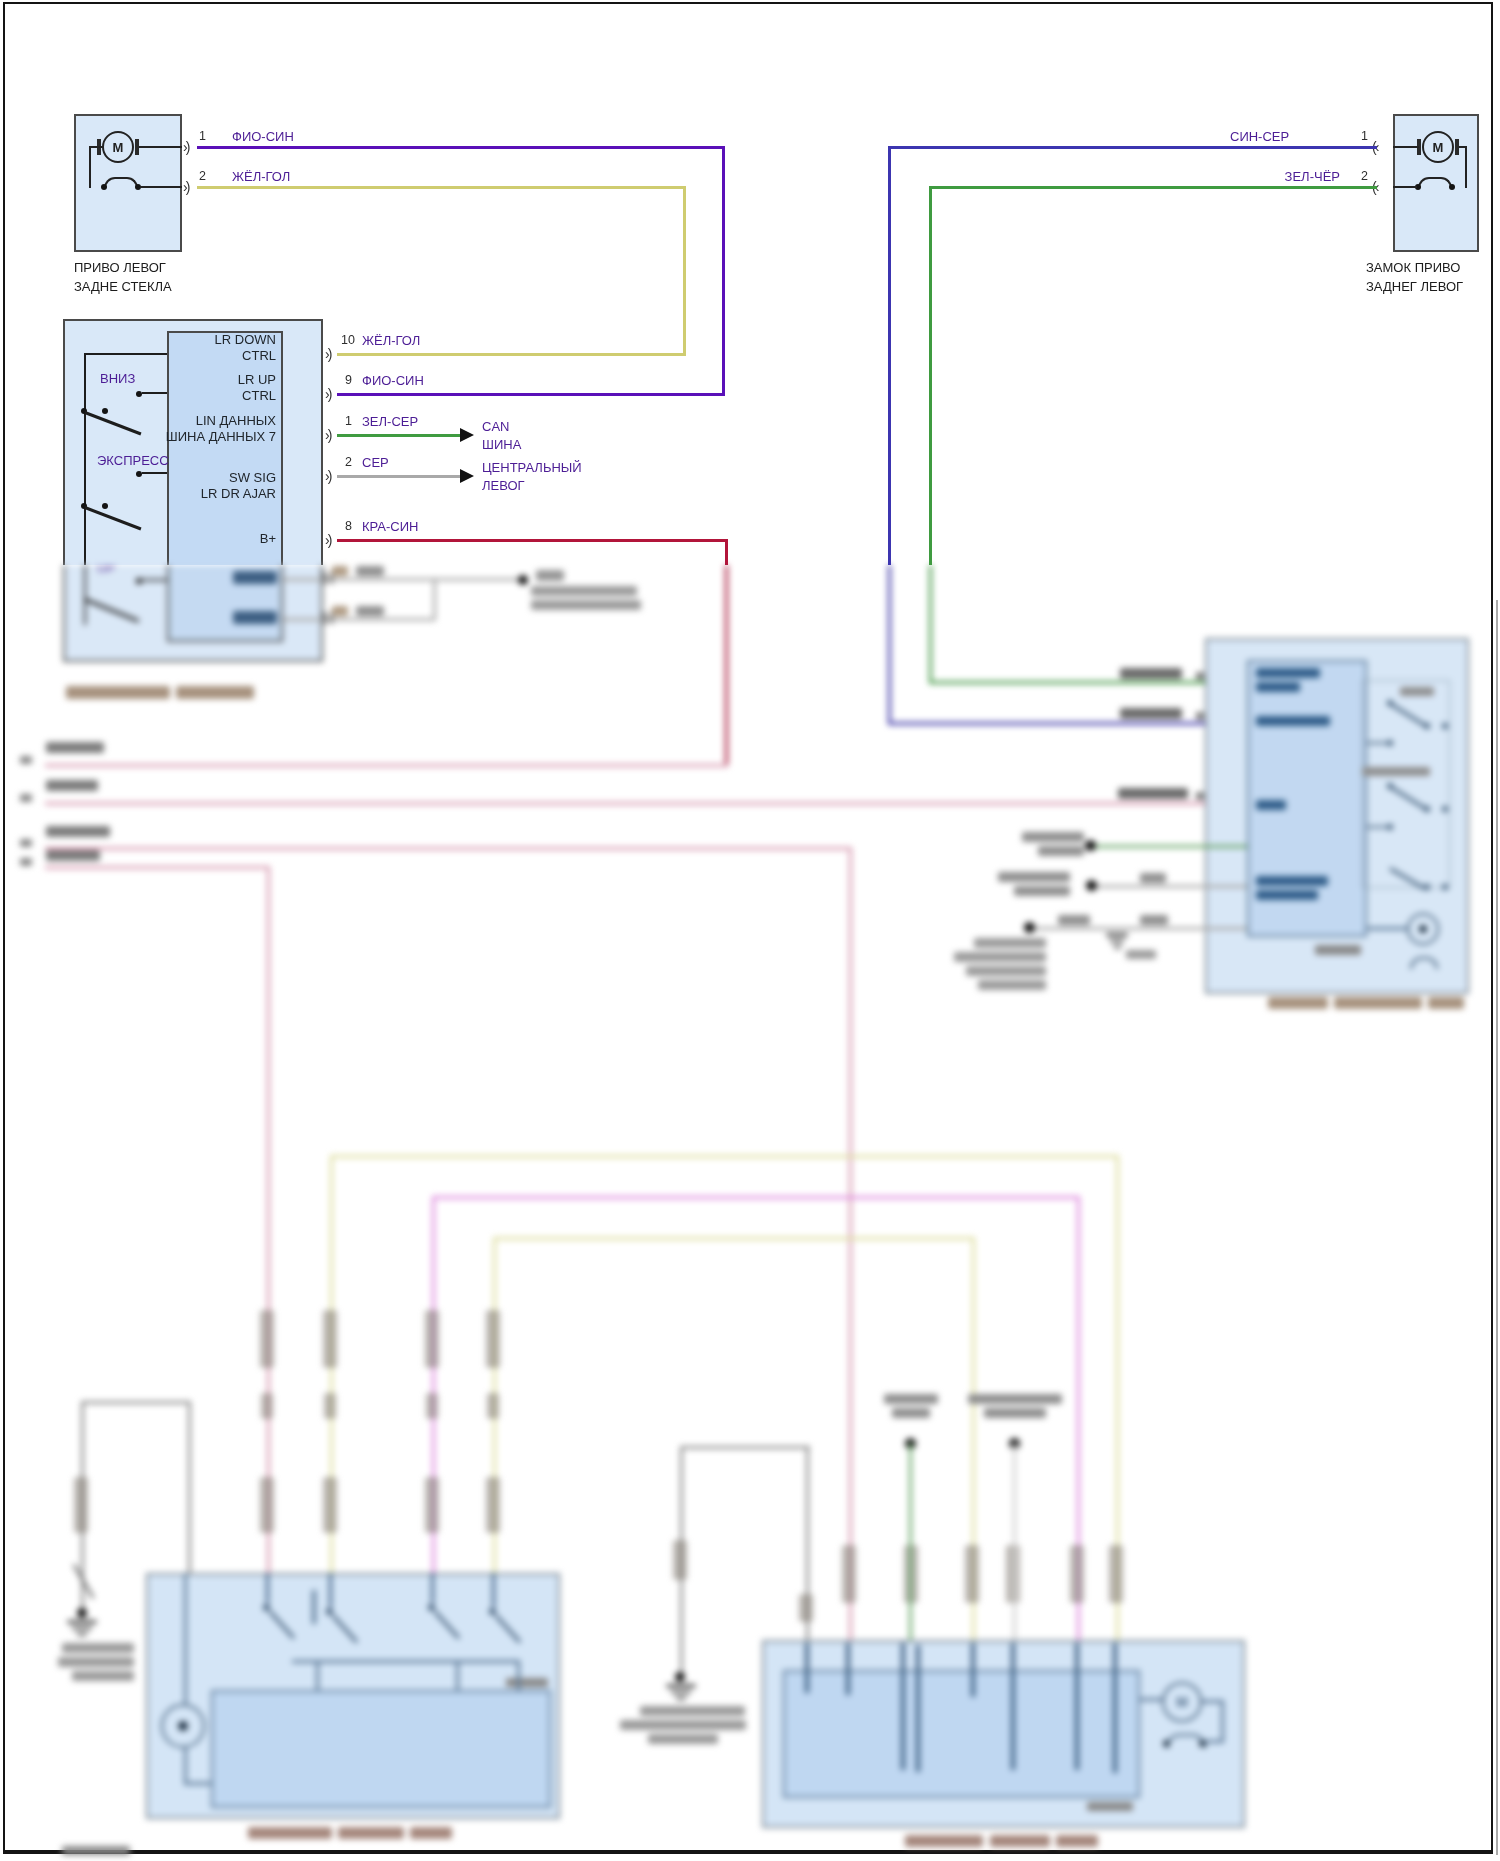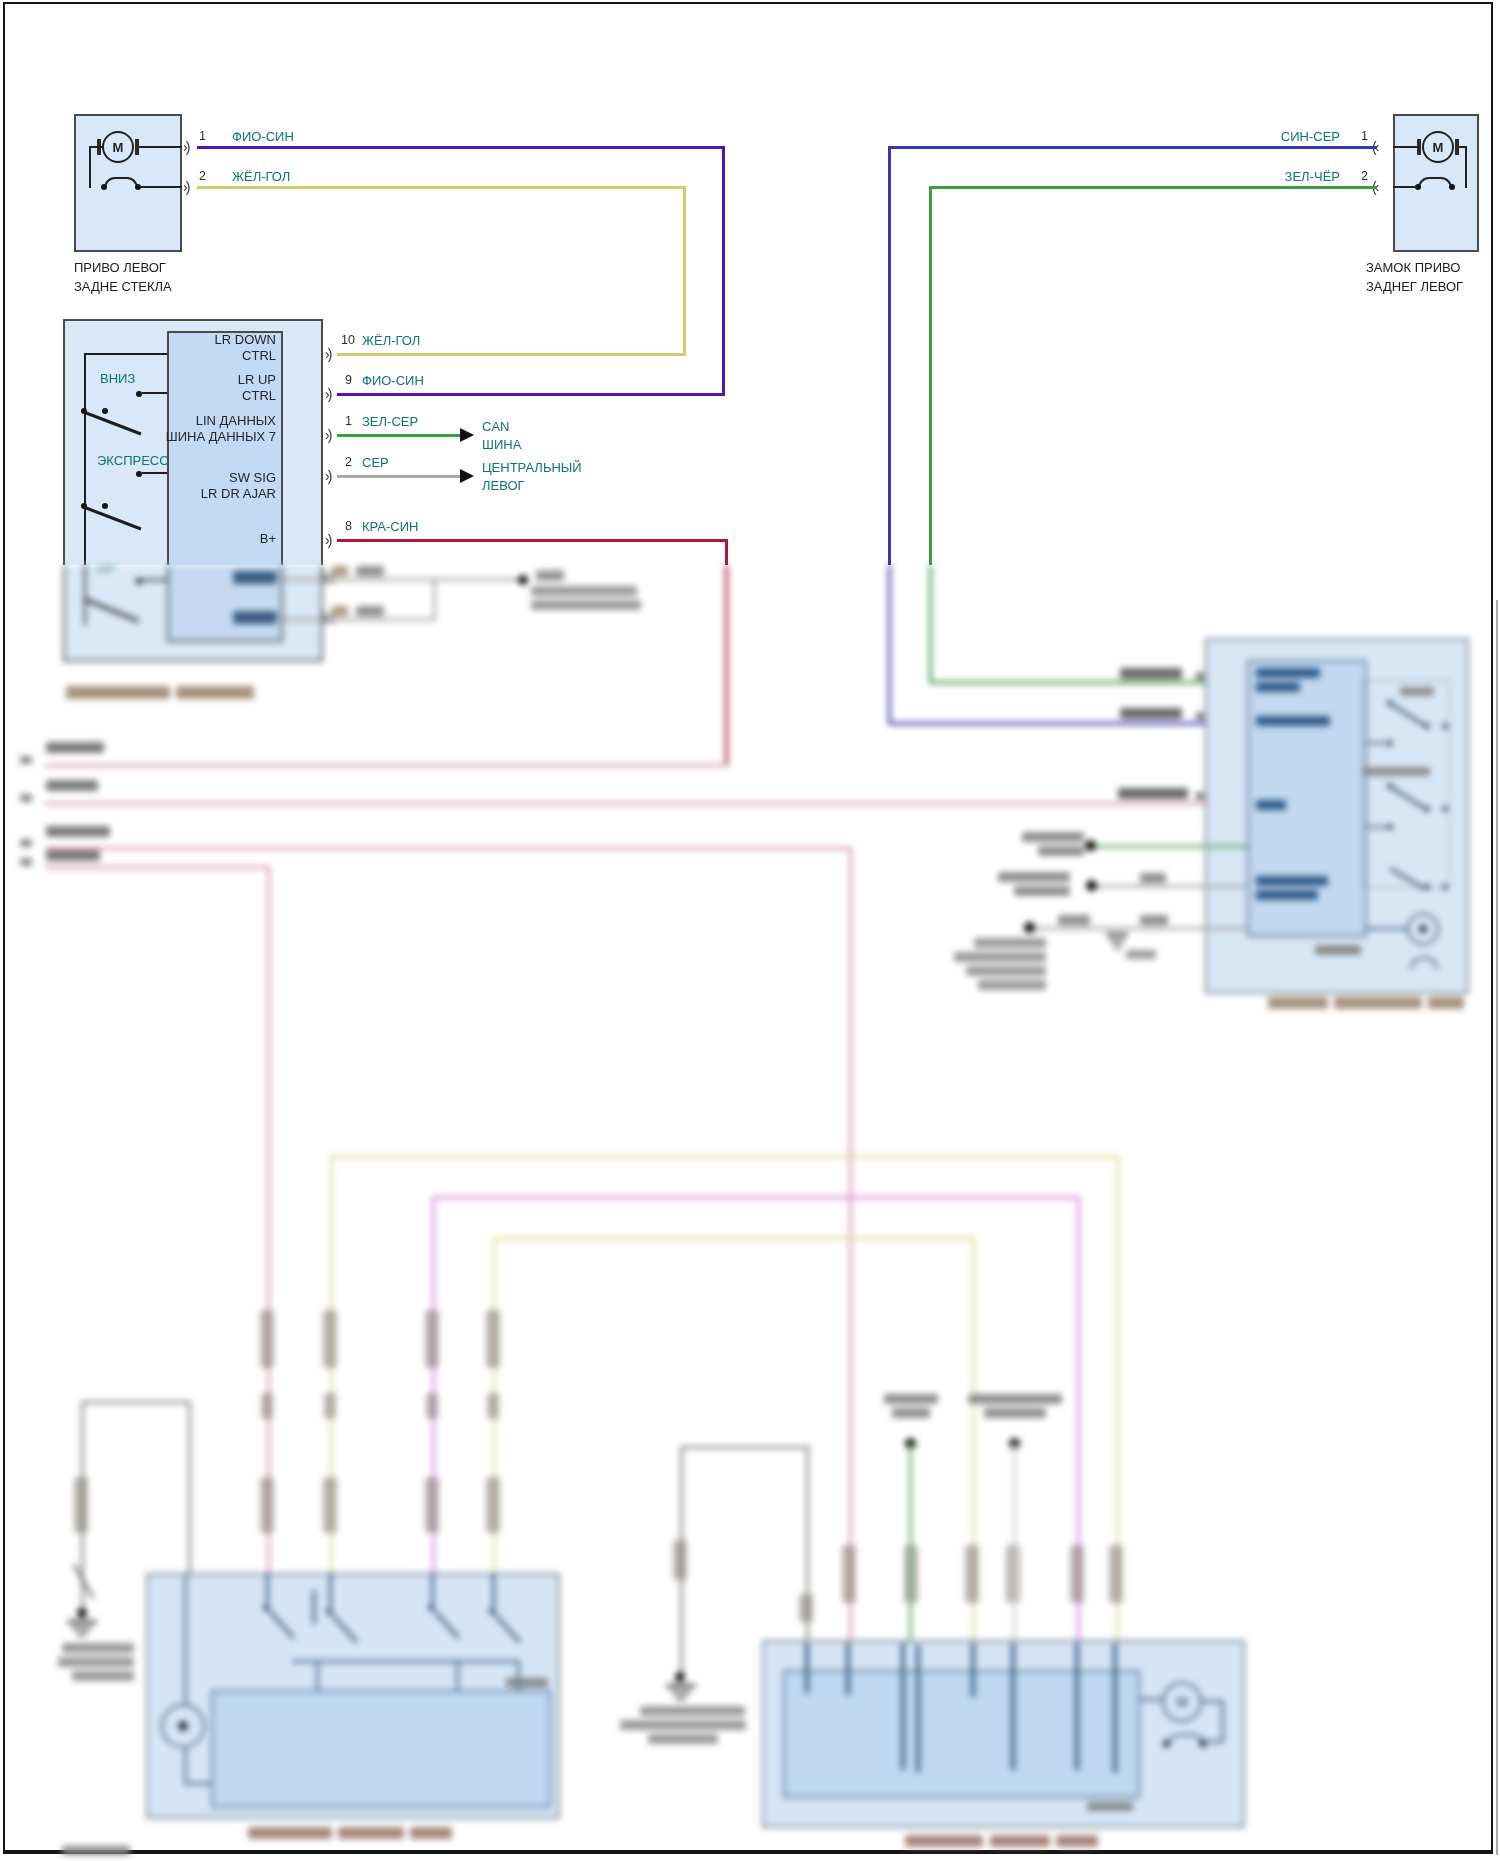--- a/index.html
+++ b/index.html
@@ -1,20 +1,20 @@
 <!DOCTYPE html>
 <html><head>
 <meta charset="utf-8">
 <style>
   html,body{margin:0;padding:0;background:#fff;}
   #page{position:relative;width:1500px;height:1861px;background:#ffffff;
         font-family:"Liberation Sans",sans-serif;color:#222;overflow:hidden;}
   .abs{position:absolute;}
   .wire{position:absolute;}
-  .lbl{position:absolute;font-size:13px;line-height:15px;color:#0f766e;white-space:nowrap;}
+  .lbl{position:absolute;font-size:13px;line-height:15px;color:#4c1d95;white-space:nowrap;}
   .pnum{position:absolute;font-size:12.5px;color:#2e2e2e;white-space:nowrap;}
   .pname{position:absolute;font-size:13px;line-height:16px;color:#20262c;text-align:right;white-space:nowrap;}
   .caption{position:absolute;font-size:13px;line-height:19px;color:#1c1c1c;white-space:nowrap;}
   .box{position:absolute;background:#d9e8f8;border:2px solid #4a4a4a;box-sizing:border-box;}
   .ibox{position:absolute;background:#c3daf4;border:2px solid #4a4a4a;box-sizing:border-box;}
   .dot{position:absolute;background:#141414;border-radius:50%;}
   .bar{position:absolute;border-radius:2px;}
   .conn{position:absolute;font-size:14px;color:#333;letter-spacing:-2px;white-space:nowrap;}
   .arrow{position:absolute;width:0;height:0;border-top:7px solid transparent;border-bottom:7px solid transparent;border-left:14px solid #111;}
   .mcirc{position:absolute;border:2px solid #222;border-radius:50%;display:flex;align-items:center;justify-content:center;
@@ -78,21 +78,21 @@
   <div class="dot" style="left:1449px;top:184px;width:6px;height:6px;"></div>
   <div class="abs" style="left:1393px;top:186px;width:24px;height:2px;background:#222;"></div>
   <div class="caption" style="left:1366px;top:258px;">
     <div>ЗАМОК ПРИВО</div>
     <div>ЗАДНЕГ ЛЕВОГ</div>
   </div>
   <span class="conn" style="left:1372px;top:139px;">(‹</span>
   <span class="conn" style="left:1372px;top:179px;">(‹</span>
   <span class="pnum" style="left:1352px;top:129px;width:16px;text-align:right;">1</span>
   <span class="pnum" style="left:1352px;top:169px;width:16px;text-align:right;">2</span>
-  <span class="lbl" style="left:1230px;top:129px;width:110px;text-align:right;">СИН-СЕР</span>
+  <span class="lbl" style="left:1230px;top:129px;width:110px;">СИН-СЕР</span>
   <span class="lbl" style="left:1230px;top:169px;width:110px;text-align:right;">ЗЕЛ-ЧЁР</span>
 
   <div class="wire c-violet" style="left:197px;top:146px;width:527px;height:3px;"></div>
   <div class="wire c-violet" style="left:722px;top:146px;width:3px;height:249px;"></div>
   <div class="wire c-violet" style="left:337px;top:393px;width:388px;height:3px;"></div>
   <div class="wire c-yellow" style="left:197px;top:186px;width:489px;height:3px;"></div>
   <div class="wire c-yellow" style="left:683px;top:186px;width:3px;height:169px;"></div>
   <div class="wire c-yellow" style="left:337px;top:353px;width:349px;height:3px;"></div>
   <div class="wire c-blue" style="left:890px;top:146px;width:487px;height:3px;"></div>
   <div class="wire c-blue" style="left:888px;top:146px;width:3px;height:419px;"></div>

